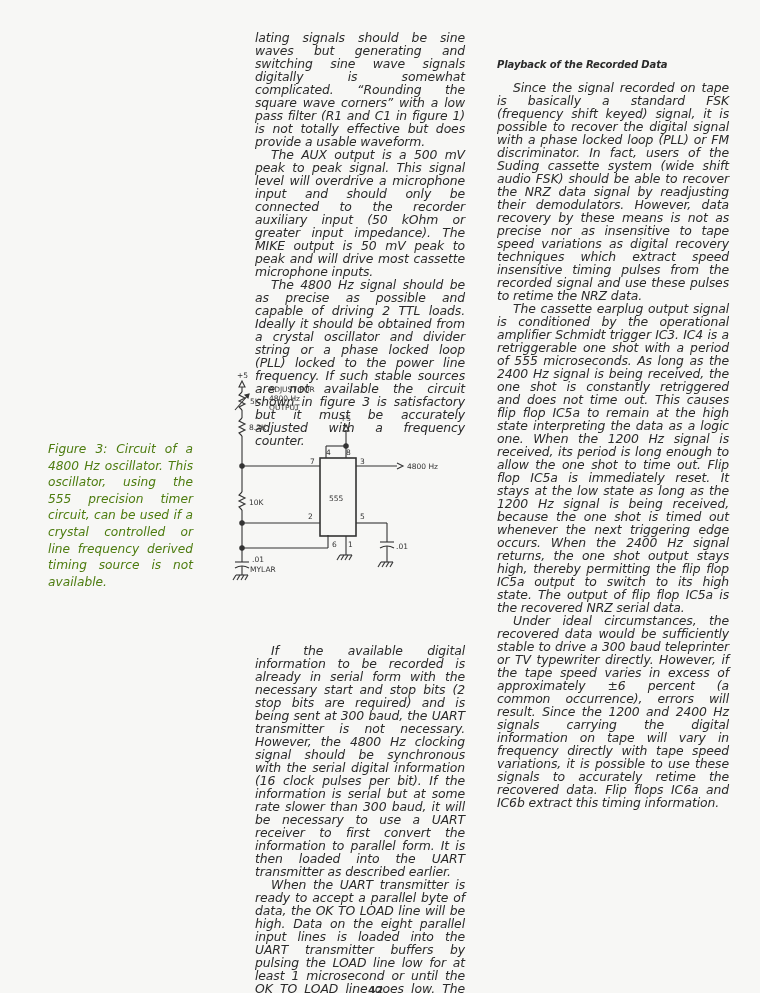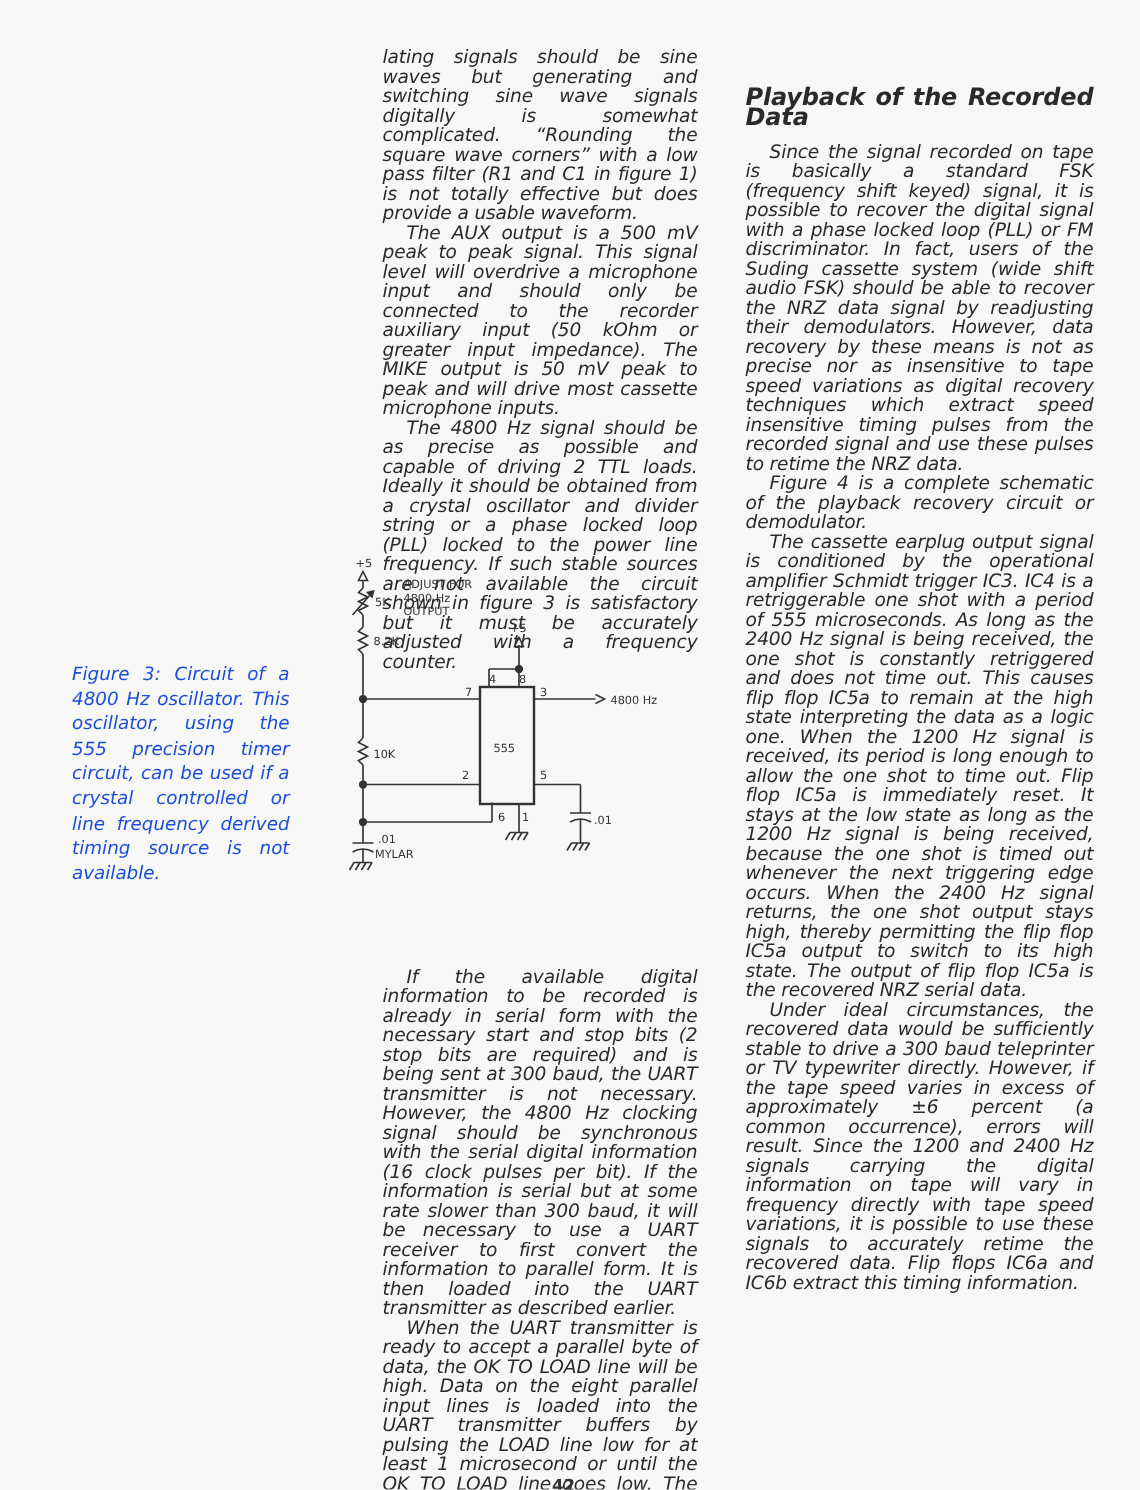--- a/index.html
+++ b/index.html
@@ -9,24 +9,24 @@
   }
   .col {
     position: absolute; font-size: 12.4px; line-height: 13px; text-align: justify;
     letter-spacing: -0.1px;
     font-style: italic;
   }
   .col p { margin: 0; text-indent: 16px; }
   #col-mid { left: 255px; top: 31px; width: 210px; }
   #col-right { left: 497px; top: 31px; width: 232px; }
   #col-mid-bottom { left: 255px; top: 644px; width: 210px; }
-  .heading { font-weight: bold; text-indent: 0 !important; margin: 27px 0 10px 0 !important; font-size: 16px; }
+  .heading { font-weight: bold; text-indent: 0 !important; margin: 27px 0 10px 0 !important; font-size: 10px; }
   .caption {
     position: absolute; left: 48px; top: 441px; width: 145px;
-    font-style: italic; font-size: 12.2px; line-height: 16.6px; text-align: justify; color: #1d4ed8;
+    font-style: italic; font-size: 12.2px; line-height: 16.6px; text-align: justify; color: #4d7c0f;
   }
   .schematic { position: absolute; left: 222px; top: 370px; width: 260px; height: 225px; }
   .schematic svg text { font-family: "DejaVu Sans", sans-serif; font-size: 7.5px; fill: #333; }
   .page-number {
     position: absolute; left: 368px; top: 964px; font-size: 11px; font-weight: bold; color: #333; margin-top: 20px;
   }
 </style>
 </head>
 <body>
 
@@ -127,19 +127,18 @@
 </div>
 
 <div class="col" id="col-mid-bottom">
   <p>If the available digital information to be recorded is already in serial form with the necessary start and stop bits (2 stop bits are required) and is being sent at 300 baud, the UART transmitter is not necessary. However, the 4800 Hz clocking signal should be synchronous with the serial digital information (16 clock pulses per bit). If the information is serial but at some rate slower than 300 baud, it will be necessary to use a UART receiver to first convert the information to parallel form. It is then loaded into the UART transmitter as described earlier.</p>
   <p>When the UART transmitter is ready to accept a parallel byte of data, the OK TO LOAD line will be high. Data on the eight parallel input lines is loaded into the UART transmitter buffers by pulsing the LOAD line low for at least 1 microsecond or until the OK TO LOAD line goes low. The transmitter will start transmitting the byte or character when the LOAD line is returned to the high state.</p>
 </div>
 
 <div class="col" id="col-right">
   <p class="heading">Playback of the Recorded Data</p>
   <p>Since the signal recorded on tape is basically a standard FSK (frequency shift keyed) signal, it is possible to recover the digital signal with a phase locked loop (PLL) or FM discriminator. In fact, users of the Suding cassette system (wide shift audio FSK) should be able to recover the NRZ data signal by readjusting their demodulators. However, data recovery by these means is not as precise nor as insensitive to tape speed variations as digital recovery techniques which extract speed insensitive timing pulses from the recorded signal and use these pulses to retime the NRZ data.</p>
-  <p>Figure 4 is a complete schematic of the playback recovery circuit or demodulator.</p>
   <p>The cassette earplug output signal is conditioned by the operational amplifier Schmidt trigger IC3. IC4 is a retriggerable one shot with a period of 555 microseconds. As long as the 2400 Hz signal is being received, the one shot is constantly retriggered and does not time out. This causes flip flop IC5a to remain at the high state interpreting the data as a logic one. When the 1200 Hz signal is received, its period is long enough to allow the one shot to time out. Flip flop IC5a is immediately reset. It stays at the low state as long as the 1200 Hz signal is being received, because the one shot is timed out whenever the next triggering edge occurs. When the 2400 Hz signal returns, the one shot output stays high, thereby permitting the flip flop IC5a output to switch to its high state. The output of flip flop IC5a is the recovered NRZ serial data.</p>
   <p>Under ideal circumstances, the recovered data would be sufficiently stable to drive a 300 baud teleprinter or TV typewriter directly. However, if the tape speed varies in excess of approximately ±6 percent (a common occurrence), errors will result. Since the 1200 and 2400 Hz signals carrying the digital information on tape will vary in frequency directly with tape speed variations, it is possible to use these signals to accurately retime the recovered data. Flip flops IC6a and IC6b extract this timing information.</p>
 
 </div>
 
 <div class="page-number">42</div>
 
 </body></html>

